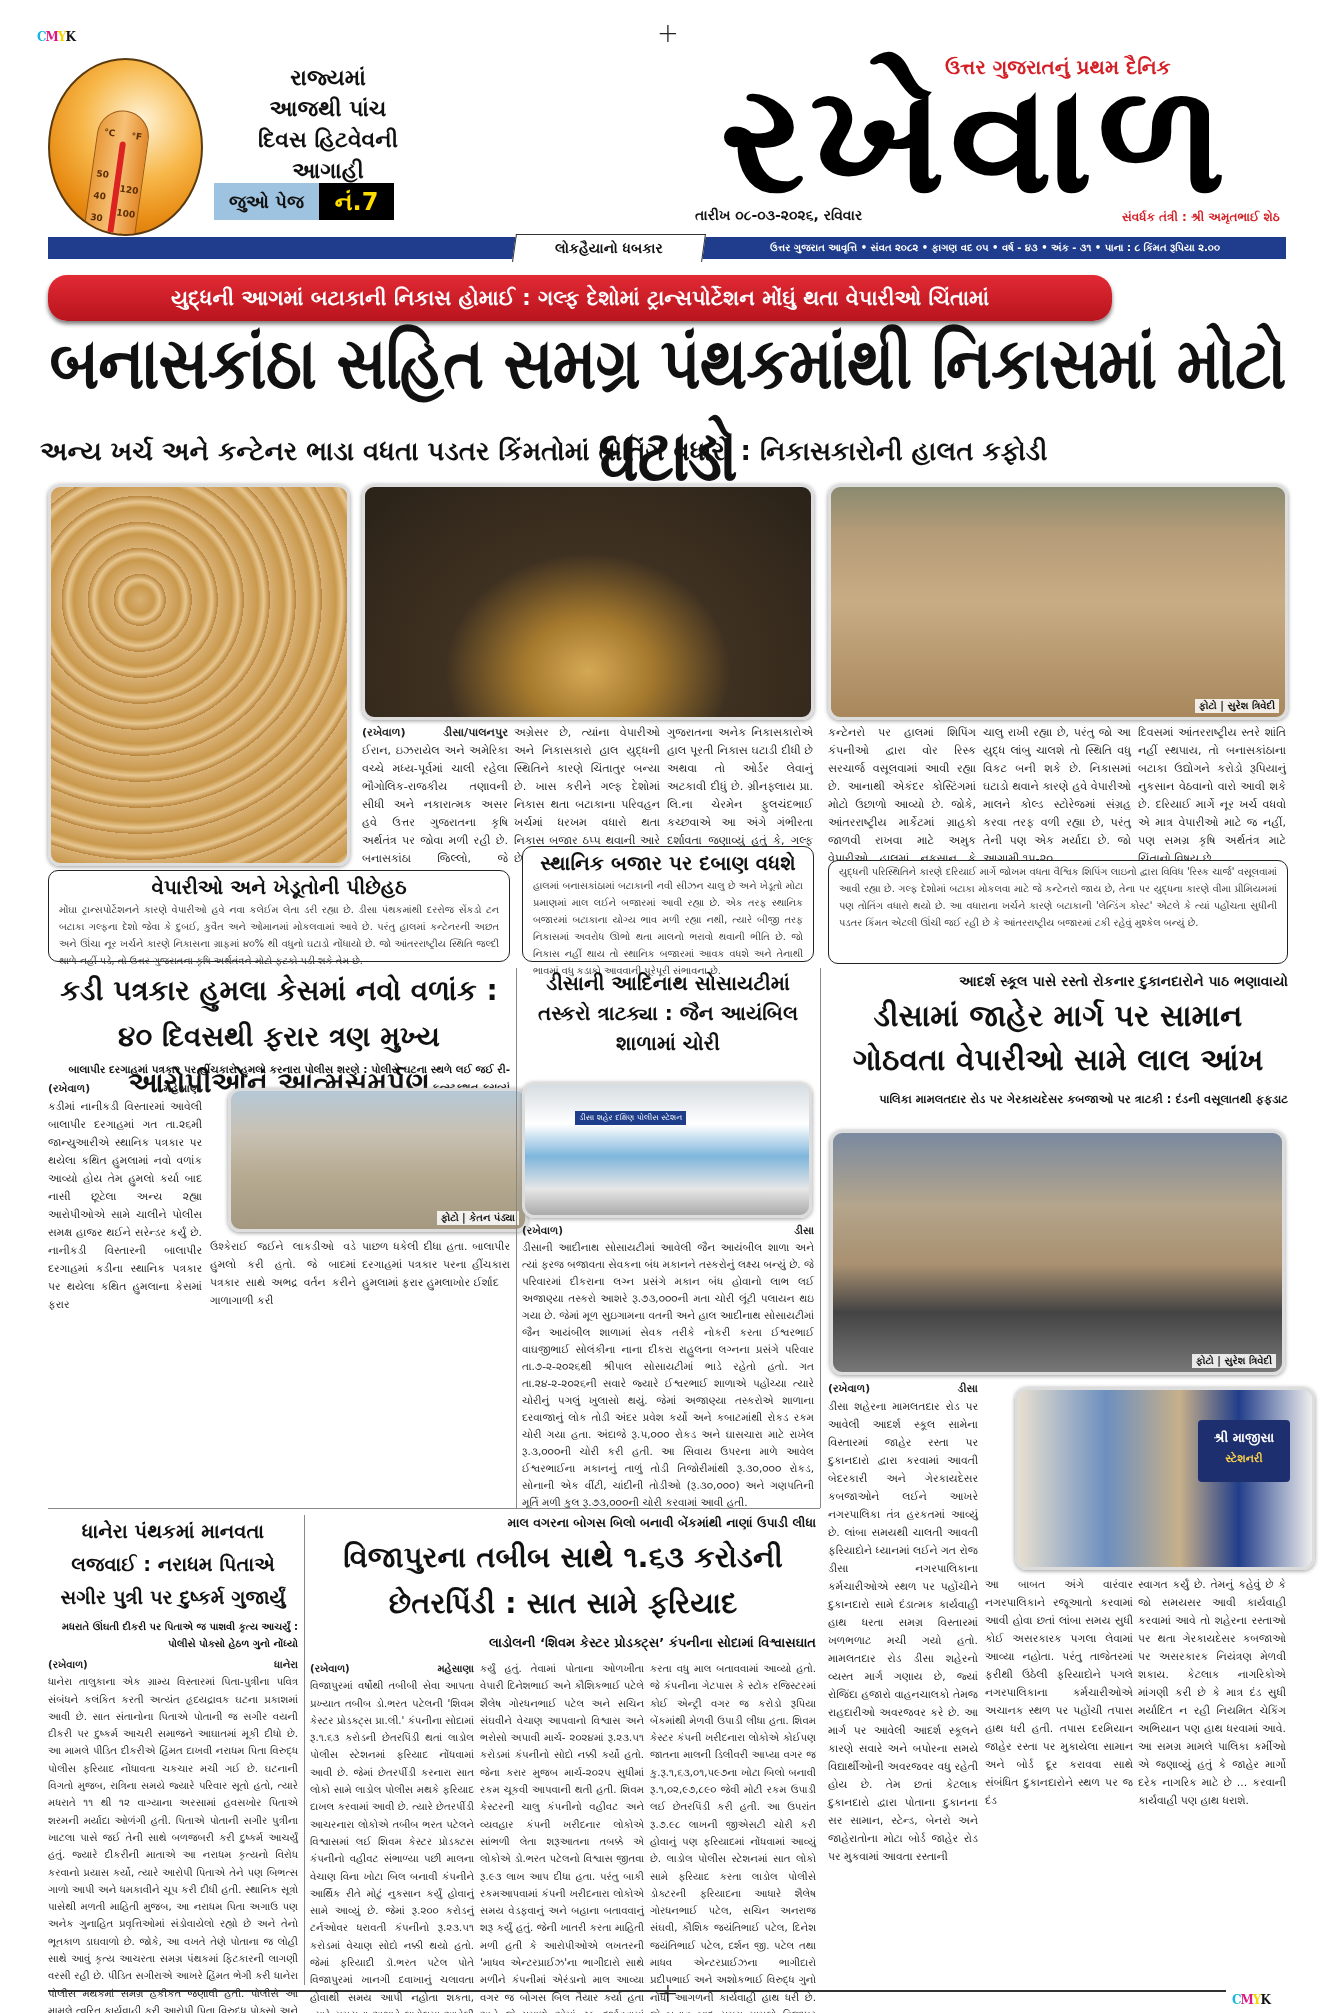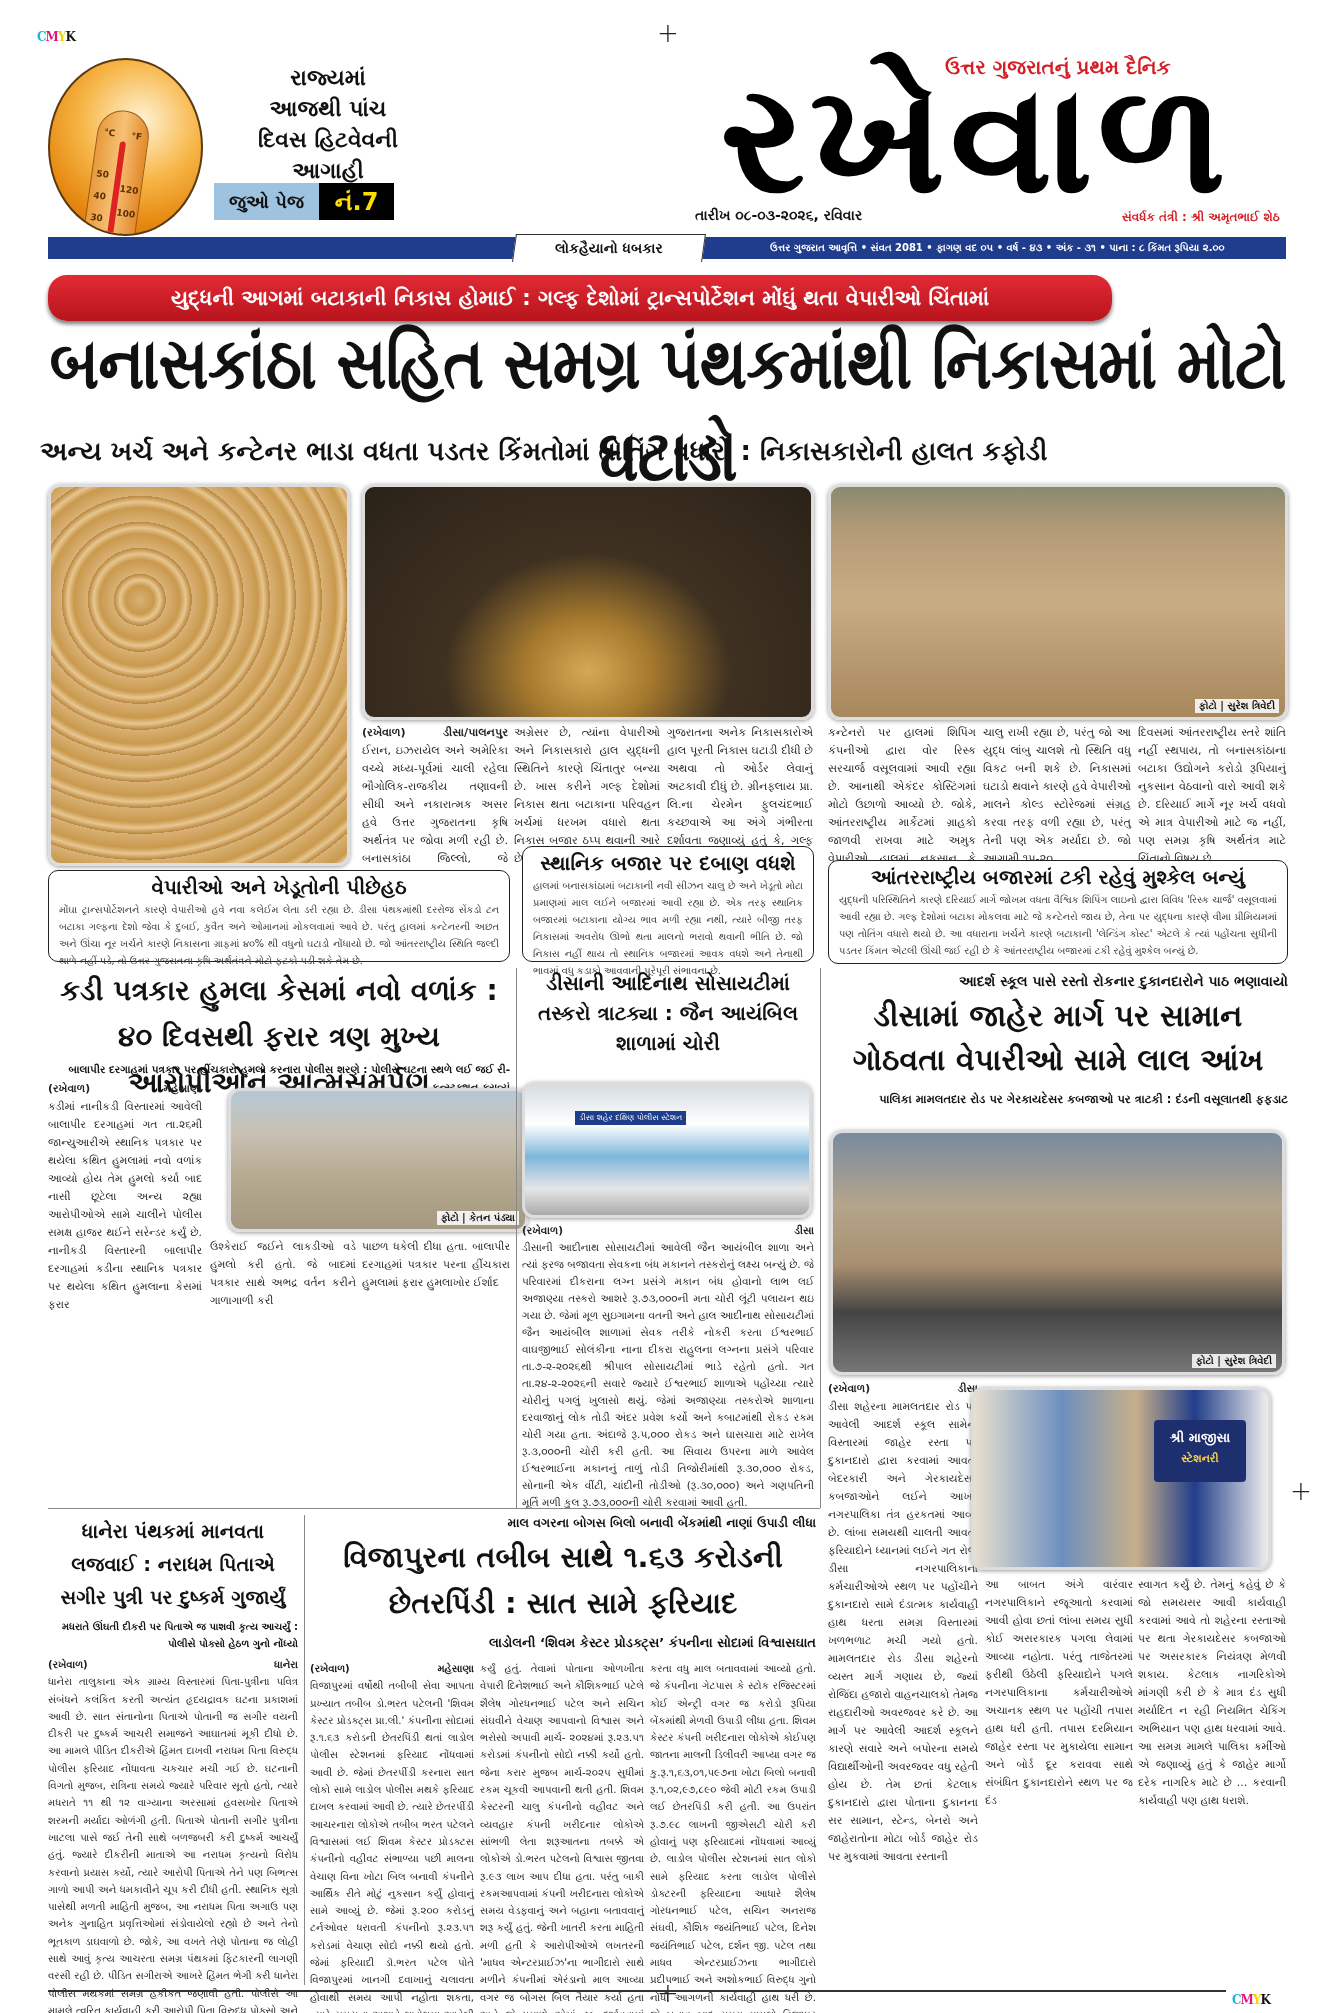--- a/index.html
+++ b/index.html
@@ -41,21 +41,21 @@
   .box{border:1.5px solid #222;border-radius:10px;padding:2px 10px;background:#fff}
   .box h3{text-align:center;font-size:20px;font-weight:bold;line-height:28px}
   .box p{font-size:9.8px;line-height:17px;text-align:justify;color:#333}
   .hr{background:#888}
   .vr{width:1px;background:#888}
   .h2{text-align:center;font-weight:bold;color:#111}
   .deck{text-align:right;font-weight:bold;font-size:12px;line-height:18px}
   .p-kadi{left:228px;top:1088px;width:300px;height:144px;background:linear-gradient(180deg,#b5c8d6 0,#c8c1b4 30%,#b7ab92 60%,#a49980 100%)}
   .p-deesa1{left:522px;top:1082px;width:290px;height:136px;background:linear-gradient(180deg,#d6dde2 0,#fff 30%,#7fb6dc 55%,#e6e6e6 80%,#aaa 100%)}
   .p-deesa2{left:830px;top:1130px;width:455px;height:245px;background:linear-gradient(180deg,#7a8aa0 0,#b4a58c 30%,#a99070 55%,#444 75%,#777 100%)}
-  .p-deesa3{left:971px;top:1387px;width:300px;height:183px;background:linear-gradient(90deg,#e8e0d0 0,#6d8fbf 30%,#c7b08a 55%,#223e8a 75%,#eee 100%)}
+  .p-deesa3{left:1015px;top:1387px;width:300px;height:183px;background:linear-gradient(90deg,#e8e0d0 0,#6d8fbf 30%,#c7b08a 55%,#223e8a 75%,#eee 100%)}
   .sign{position:absolute;right:22px;top:30px;width:92px;height:62px;background:#1d2f6e;color:#fff;border-radius:4px;font-size:13px;font-weight:bold;text-align:center;line-height:20px;padding-top:8px}
   .sign small{color:#ffd34a;font-size:11px}
   .footrule{left:48px;top:1990px;width:1178px;height:2px;background:#333}
 </style>
 </head>
 <body>
 
 <div class="abs cmyk" style="left:37px;top:30px"><span class="c">C</span><span class="m">M</span><span class="y">Y</span><span class="k">K</span></div>
 <div class="abs reg" style="left:657px;top:20px">+</div>
 <div class="abs reg" style="left:657px;top:1980px">+</div>
@@ -84,21 +84,21 @@
 <div class="abs promo-band">
   <span class="see">જુઓ પેજ</span>
   <span class="pg">નં.7</span>
 </div>
 
 <div class="abs tagline">ઉત્તર ગુજરાતનું પ્રથમ દૈનિક</div>
 <div class="abs masthead-logo">રખેવાળ</div>
 <div class="abs date">તારીખ ૦૮-૦૩-૨૦૨૬, રવિવાર</div>
 <div class="abs editor">સંવર્ધક તંત્રી : શ્રી અમૃતભાઈ શેઠ</div>
 <div class="abs infobar">
-  <span class="edition">ઉત્તર ગુજરાત આવૃત્તિ • સંવત 2081 • ફાગણ વદ ૦૫ • વર્ષ - ૪૩ • અંક - ૩૧ • પાના : ૮ કિંમત રૂપિયા ૨.૦૦</span>
+  <span class="edition">ઉત્તર ગુજરાત આવૃત્તિ • સંવત ૨૦૮૨ • ફાગણ વદ ૦૫ • વર્ષ - ૪૩ • અંક - ૩૧ • પાના : ૮ કિંમત રૂપિયા ૨.૦૦</span>
 </div>
 <div class="abs tab-lok">
     <span style="transform:skewX(8deg);display:block">લોકહૈયાનો ધબકાર</span>
   </div>
 
 <div class="abs redbar">યુદ્ધની આગમાં બટાકાની નિકાસ હોમાઈ : ગલ્ફ દેશોમાં ટ્રાન્સપોર્ટેશન મોંઘું થતા વેપારીઓ ચિંતામાં</div>
 <div class="abs mainhead">બનાસકાંઠા સહિત સમગ્ર પંથકમાંથી નિકાસમાં મોટો ઘટાડો</div>
 <div class="abs subhead">અન્ય ખર્ચ અને કન્ટેનર ભાડા વધતા પડતર કિંમતોમાં તોતિંગ વધારો : નિકાસકારોની હાલત કફોડી</div>
 
 <div class="abs photo ph1"></div>
@@ -122,21 +122,20 @@
 
 <div class="abs box" style="left:48px;top:870px;width:462px;height:92px">
   <h3>વેપારીઓ અને ખેડૂતોની પીછેહઠ</h3>
   <p>મોંઘા ટ્રાન્સપોર્ટેશનને કારણે વેપારીઓ હવે નવા કલેઈમ લેતા ડરી રહ્યા છે. ડીસા પંથકમાંથી દરરોજ સેંકડો ટન બટાકા ગલ્ફના દેશો જેવા કે દુબઈ, કુવૈત અને ઓમાનમાં મોકલવામાં આવે છે. પરંતુ હાલમાં કન્ટેનરની અછત અને ઊંચા નૂર ખર્ચને કારણે નિકાસના ગ્રાફમાં ૪૦% થી વધુનો ઘટાડો નોંધાયો છે. જો આંતરરાષ્ટ્રીય સ્થિતિ જલ્દી થાળે નહીં પડે, તો ઉત્તર ગુજરાતના કૃષિ અર્થતંત્રને મોટો ફટકો પડી શકે તેમ છે.</p>
 </div>
 <div class="abs box" style="left:522px;top:846px;width:292px;height:116px">
   <h3>સ્થાનિક બજાર પર દબાણ વધશે</h3>
   <p>હાલમાં બનાસકાંઠામાં બટાકાની નવી સીઝન ચાલુ છે અને ખેડૂતો મોટા પ્રમાણમાં માલ લઈને બજારમાં આવી રહ્યા છે. એક તરફ સ્થાનિક બજારમાં બટાકાના યોગ્ય ભાવ મળી રહ્યા નથી, ત્યારે બીજી તરફ નિકાસમાં અવરોધ ઊભો થતા માલનો ભરાવો થવાની ભીતિ છે. જો નિકાસ નહીં થાય તો સ્થાનિક બજારમાં આવક વધશે અને તેનાથી ભાવમાં વધુ કડાકો આવવાની પૂરેપૂરી સંભાવના છે.</p>
 </div>
 <div class="abs box" style="left:828px;top:860px;width:460px;height:104px">
-  <h3>આંતરરાષ્ટ્રીય બજારમાં ટકી રહેવું મુશ્કેલ બન્યું</h3>
   <p>યુદ્ધની પરિસ્થિતિને કારણે દરિયાઈ માર્ગે જોખમ વધતા વૈશ્વિક શિપિંગ લાઇનો દ્વારા વિવિધ 'રિસ્ક ચાર્જ' વસૂલવામાં આવી રહ્યા છે. ગલ્ફ દેશોમાં બટાકા મોકલવા માટે જે કન્ટેનરો જાય છે, તેના પર યુદ્ધના કારણે વીમા પ્રીમિયમમાં પણ તોતિંગ વધારો થયો છે. આ વધારાના ખર્ચને કારણે બટાકાની 'લેન્ડિંગ કોસ્ટ' એટલે કે ત્યાં પહોંચતા સુધીની પડતર કિંમત એટલી ઊંચી જઈ રહી છે કે આંતરરાષ્ટ્રીય બજારમાં ટકી રહેવું મુશ્કેલ બન્યું છે.</p>
 </div>
 
 <div class="abs h2" style="left:48px;top:968px;width:462px;font-size:28px;line-height:46px">કડી પત્રકાર હુમલા કેસમાં નવો વળાંક : ૪૦ દિવસથી ફરાર ત્રણ મુખ્ય આરોપીઓનું આત્મસમર્પણ</div>
 <div class="abs deck" style="left:48px;top:1060px;width:462px;font-size:10.5px">બાલાપીર દરગાહમાં પત્રકાર પર હીંચકારો હુમલો કરનારા પોલીસ શરણે : પોલીસે ઘટના સ્થળે લઈ જઈ રી-કન્સ્ટ્રક્શન કરાવ્યું</div>
 <div class="abs col" style="left:48px;top:1080px;width:154px;font-size:10.8px">
   <div class="byline">
       <span>(રખેવાળ)</span>
       <span>મહેસાણા</span>
     </div>

